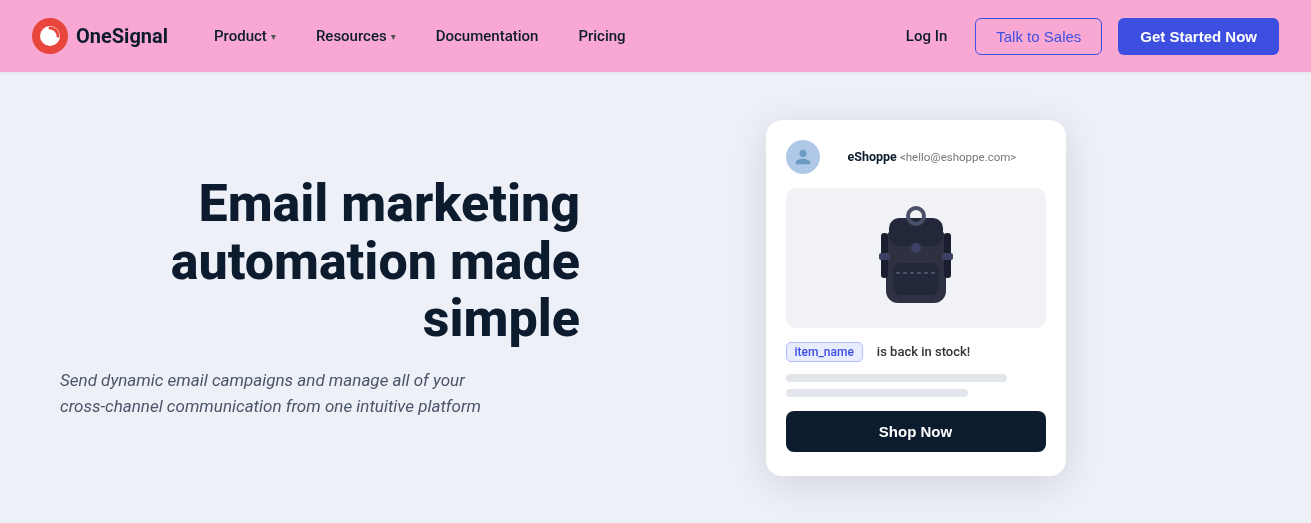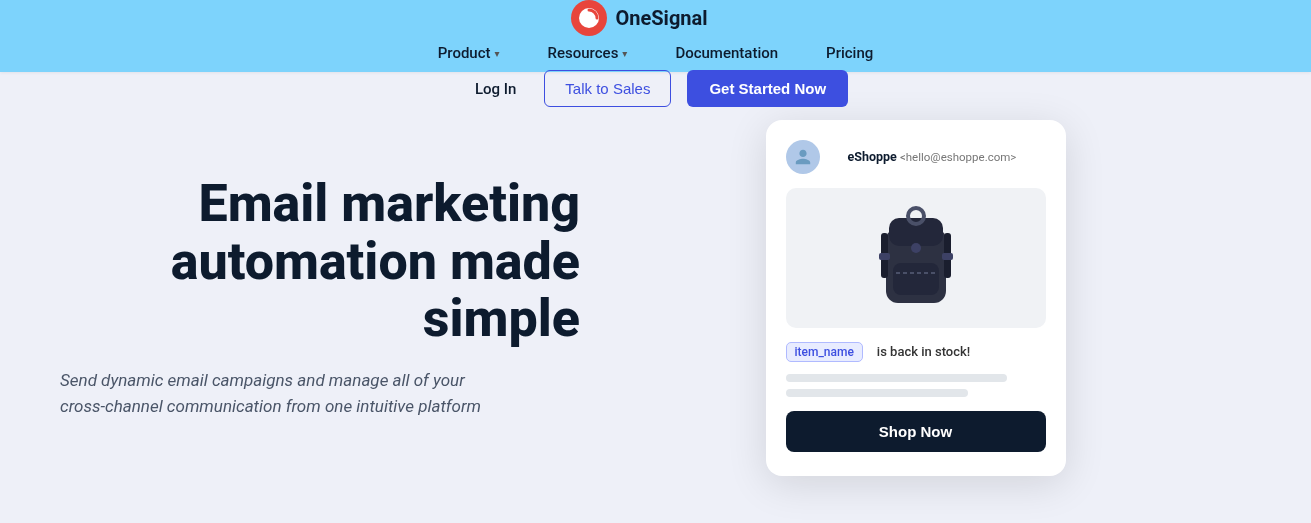--- a/index.html
+++ b/index.html
@@ -6,50 +6,49 @@
     body {
       font-family: -apple-system, BlinkMacSystemFont, 'Segoe UI', Roboto, sans-serif;
       background-color: #eef0f8;
       width: 1311px;
       height: 523px;
       overflow: hidden;
     }
 
     
     .navbar {
-      background-color: #7dd3fc;
+      background-color: #f9a8d4;
       display: flex;
       align-items: center;
       padding: 0 32px;
       height: 72px;
       position: relative;
       z-index: 10;
       box-shadow: 0 1px 3px rgba(0,0,0,0.06);
-      flex-direction: column;
     }
     .logo-area {
       display: flex;
       align-items: center;
       gap: 8px;
       margin-right: 32px;
       text-decoration: none;
     }
     .logo-icon {
       width: 36px;
       height: 36px;
     }
     .logo-text {
       font-size: 20px;
       font-weight: 700;
       color: #0d1b2e;
     }
     .nav-links {
       display: flex;
       align-items: flex-start;
-      gap: 20px;
+      gap: 12px;
       flex: 1;
     }
     .nav-item {
       display: flex;
       align-items: center;
       gap: 4px;
       padding: 8px 14px;
       font-size: 15px;
       font-weight: 500;
       color: #0d1b2e;

